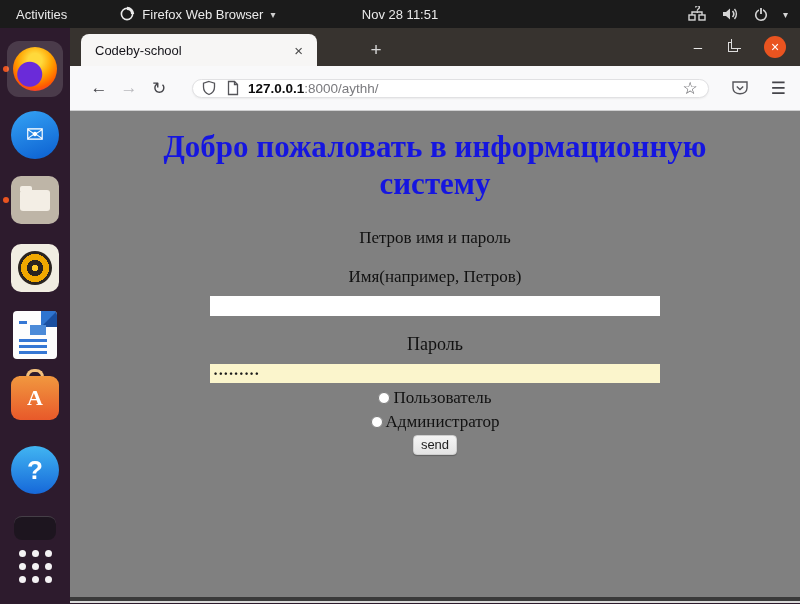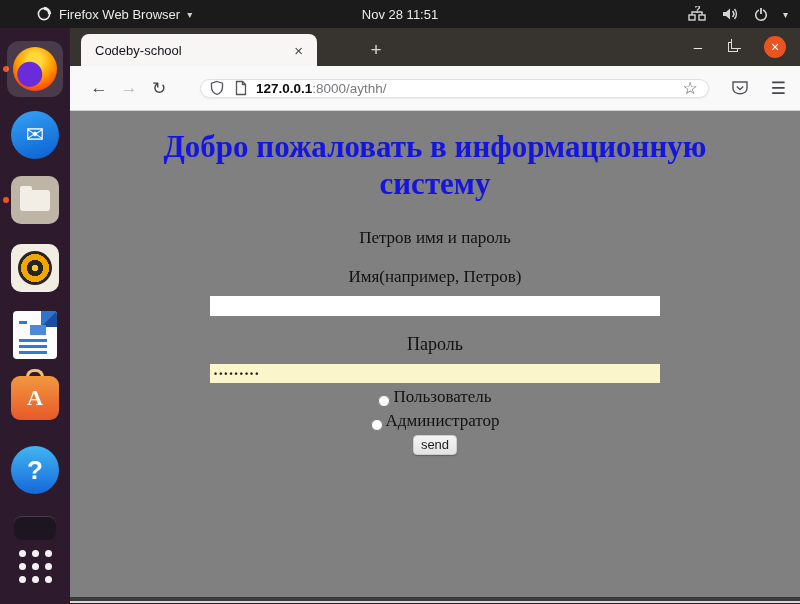--- a/index.html
+++ b/index.html
@@ -76,21 +76,21 @@
   .restore-sq::before { content:""; position:absolute; left:2px; bottom:2px; width:9px; height:9px;
        border:1.5px solid #dddddd; border-top:none; border-right:none; background:#37332f; }
   .closebtn { width:22px; height:22px; border-radius:50%; background:#e95420; color:#fff;
        display:flex; align-items:center; justify-content:center; font-size:14px; }
 
   .toolbar { position:relative; height:45px; background:#f9f9fa; border-bottom:1px solid #cfcfd0;
              display:flex; align-items:center; padding:0 14px; }
   .navbtn { width:30px; height:30px; display:flex; align-items:center; justify-content:center;
             font-size:17px; color:#45454a; border-radius:4px; }
   .navbtn.disabled { color:#b9b9bd; }
-  .urlbar { flex:1; height:19px; margin:0 22px 0 26px; background:#ffffff; border:1px solid #e1e1e3;
+  .urlbar { flex:1; height:19px; margin:0 22px 0 18px; background:#ffffff; border:1px solid #e1e1e3;
             border-radius:11px; display:flex; align-items:center; padding:0 8px; box-shadow:0 1px 2px rgba(0,0,0,.06); }
   .urlbar svg { flex:none; }
   .urltext { flex:1; font-size:13.5px; margin-left:8px; white-space:nowrap; overflow:hidden; }
   .url-host { color:#0c0c0d; font-weight:bold; }
   .url-path { color:#7a7a7e; }
   .star { color:#55555a; font-size:17px; padding:0 2px; }
   .pocket { margin-right:22px; }
   .menubtn { color:#45454a; font-size:17px; }
 
   
@@ -99,35 +99,36 @@
   .heading { margin:17px auto 0; max-width:590px; color:#1515e0; font-weight:bold;
              font-size:31px; line-height:37px; }
   .prompt { margin-top:26px; font-size:17px; }
   .name-label { margin-top:19px; font-size:17px; }
   .text-input { display:block; margin:9px auto 0; width:450px; height:20px; background:#ffffff;
                 border:none; outline:none; font-size:12px; padding:0 4px; }
   .pass-label { margin-top:18px; font-size:18px; }
   .pass-input { display:block; margin:9px auto 0; width:450px; height:19px; background:#fbf5cc;
                 border:none; outline:none; font-size:9px; font-weight:bold; letter-spacing:2px;
                 color:#1a1a1a; padding:0 4px; }
-  .radio-row { margin-top:5px; display:flex; align-items:flex-end; justify-content:center;
+  .radio-row { margin-top:5px; display:flex; align-items:center; justify-content:center;
                font-size:17px; height:19px; }
   .radio-row input { width:12px; height:12px; margin-right:3px; }
   .send-btn { margin-top:4px; font-family:"Liberation Sans", sans-serif; font-size:13px; color:#222;
               background:linear-gradient(180deg,#f5f5f5,#e3e3e3); border:1px solid #cfcfcf;
               border-radius:4px; padding:1px 7px 2px; box-shadow:0 1px 1px rgba(0,0,0,.25); }
   .win-bottom { height:4px; background:#3a3a3a; }
   .win-bottom2 { height:2px; background:#d9d9d9; }
 </style>
 </head>
 <body>
 
 <div class="screen">
 
   <div class="topbar">
+    <div class="activities">Activities</div>
     <div class="appmenu">
       <svg width="16" height="16" viewBox="0 0 16 16">
         <circle cx="8" cy="8" r="5.6" fill="none" stroke="#eaeaea" stroke-width="1.6"></circle>
         <path d="M 8 2.4 A 5.6 5.6 0 0 1 13.6 8" fill="none" stroke="#eaeaea" stroke-width="3.2"></path>
       </svg>
       <span>Firefox Web Browser</span>
       <span class="caret">▾</span>
     </div>
     <div class="clock">Nov 28  11:51</div>
     <div class="tray">

